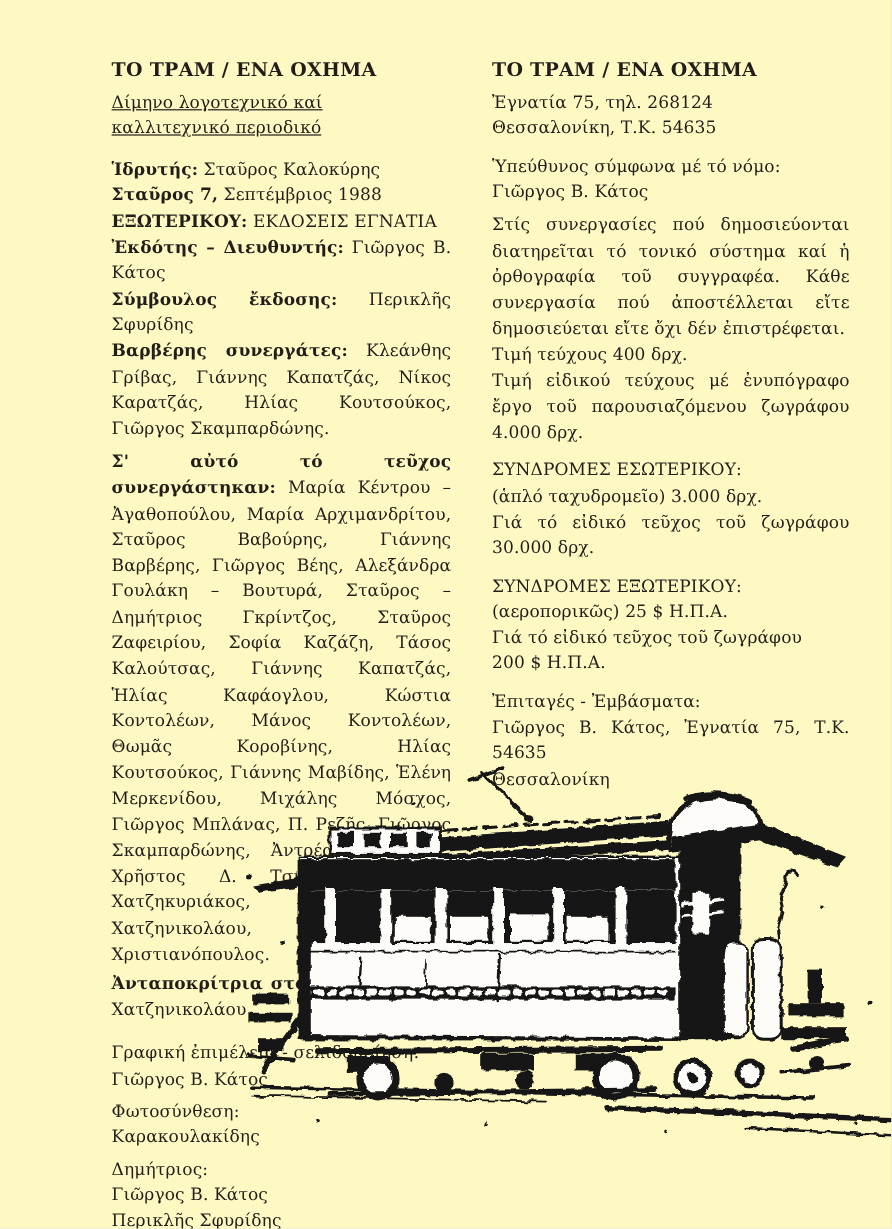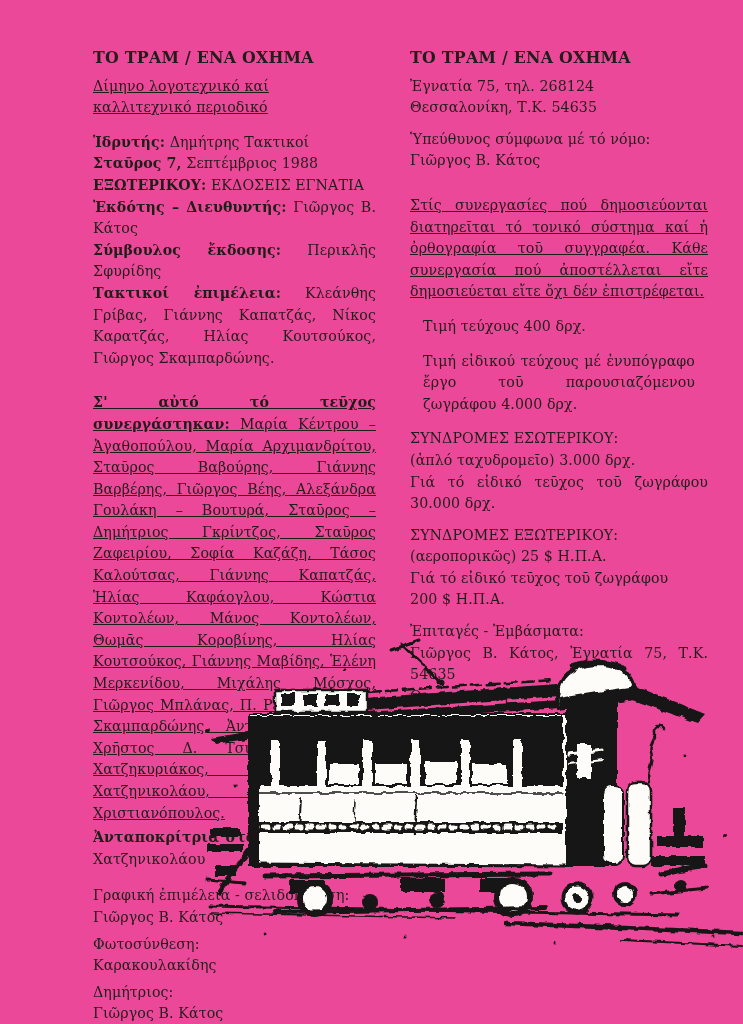--- a/index.html
+++ b/index.html
@@ -1,64 +1,64 @@
 <!DOCTYPE html>
 <html lang="el"><head>
 <meta charset="utf-8">
 <style>
   html, body { margin:0; padding:0; background:#e8e6e0; }
   .page {
     position:relative; width:743px; height:1024px; margin:0 auto;
-    background:#ec4899; overflow:hidden;
+    background:#fef9c3; overflow:hidden;
     font-family:"DejaVu Serif","Liberation Serif",serif;
     color:#211e1a;
     -webkit-font-smoothing:antialiased;
   }
   .col { position:absolute; top:47px; font-size:14.2px; line-height:21.6px; letter-spacing:.1px; }
   .col-left  { left:93px;  width:283px; }
   .col-right { left:410px; width:298px; }
 
   .doc-title { font-size:15.8px; font-weight:700; margin:0 0 7px 0; letter-spacing:.25px; white-space:nowrap; }
   .subtitle  { margin:0 0 13px 0; max-width:205px;text-decoration:underline; }
 
   .mh   { margin:0; text-align:justify; }
   .lbl  { font-weight:700; }
-  .para { margin:23px 0 0 0; text-align:justify;text-decoration:underline; }
+  .para { margin:6px 0 0 0; text-align:justify; }
   .para-sm { margin:3px 0 0 0; text-align:justify; }
 
   .credits { margin-top:15px; }
   .credit  { margin-top:5px; }
   .clabel  { font-weight:400; }
   .lines   { white-space:pre-line; }
 
   .addr { margin:0 0 2px 0; }
   .sec  { margin-top:10px; }
   .sec .lines { text-align:justify; }
-  .tight { margin:13px; text-align:justify; }
+  .tight { margin:0; text-align:justify; }
 
   .tram {
     position:absolute; left:205px; top:636px; width:538px; height:315px;
   }
 </style>
 </head>
 <body>
 
 <div class="page">
 
   <section class="col col-left">
     <h1 class="doc-title">ΤΟ ΤΡΑΜ / ΕΝΑ ΟΧΗΜΑ</h1>
     <p class="subtitle">Δίμηνο λογοτεχνικό καί καλλιτεχνικό περιοδικό</p>
 
     <div>
-      <p class="mh"><b class="lbl">Ἱδρυτής:</b> <span>Δημήτρης Τακτικοί</span></p>
+      <p class="mh"><b class="lbl">Ἱδρυτής:</b> <span>Σταῦρος Καλοκύρης</span></p>
       <p class="mh"><b class="lbl">Σταῦρος 7,</b> <span>Σεπτέμβριος 1988</span></p>
       <p class="mh"><b class="lbl">ΕΞΩΤΕΡΙΚΟΥ:</b> <span>ΕΚΔΟΣΕΙΣ ΕΓΝΑΤΙΑ</span></p>
       <p class="mh"><b class="lbl">Ἐκδότης – Διευθυντής:</b> <span>Γιῶργος Β. Κάτος</span></p>
       <p class="mh"><b class="lbl">Σύμβουλος ἔκδοσης:</b> <span>Περικλῆς Σφυρίδης</span></p>
-      <p class="mh"><b class="lbl">Τακτικοί ἐπιμέλεια:</b> <span>Κλεάνθης Γρίβας, Γιάννης Καπατζάς, Νίκος Καρατζάς, Ηλίας Κουτσούκος, Γιῶργος Σκαμπαρδώνης.</span></p>
+      <p class="mh"><b class="lbl">Βαρβέρης συνεργάτες:</b> <span>Κλεάνθης Γρίβας, Γιάννης Καπατζάς, Νίκος Καρατζάς, Ηλίας Κουτσούκος, Γιῶργος Σκαμπαρδώνης.</span></p>
     </div>
 
     <p class="para"><b class="lbl">Σ' αὐτό τό τεῦχος συνεργάστηκαν:</b> <span>Μαρία Κέντρου – Ἀγαθοπούλου, Μαρία Αρχιμανδρίτου, Σταῦρος Βαβούρης, Γιάννης Βαρβέρης, Γιῶργος Βέης, Αλεξάνδρα Γουλάκη – Βουτυρά, Σταῦρος – Δημήτριος Γκρίντζος, Σταῦρος Ζαφειρίου, Σοφία Καζάζη, Τάσος Καλούτσας, Γιάννης Καπατζάς, Ἡλίας Καφάογλου, Κώστια Κοντολέων, Μάνος Κοντολέων, Θωμᾶς Κοροβίνης, Ηλίας Κουτσούκος, Γιάννης Μαβίδης, Ἑλένη Μερκενίδου, Μιχάλης Μόσχος, Γιῶργος Μπλάνας, Π. Ρεζῆς, Γιῶργος Σκαμπαρδώνης, Ἀντρέας Σφυρίδης, Χρῆστος Δ. Τσιάμης, Κώστας Χατζηκυριάκος, Ελένη Χατζηνικολάου, Ντίνος Χριστιανόπουλος.</span></p>
 
     <p class="para-sm"><b class="lbl">Ἀνταποκρίτρια στό Παρίσι:</b> <span>Ελένη Χατζηνικολάου</span></p>
 
     <div class="credits">
       <div class="credit">
         <div class="clabel">Γραφική ἐπιμέλεια - σελιδοποίηση:</div>
         <div class="lines">Γιῶργος Β. Κάτος</div>

